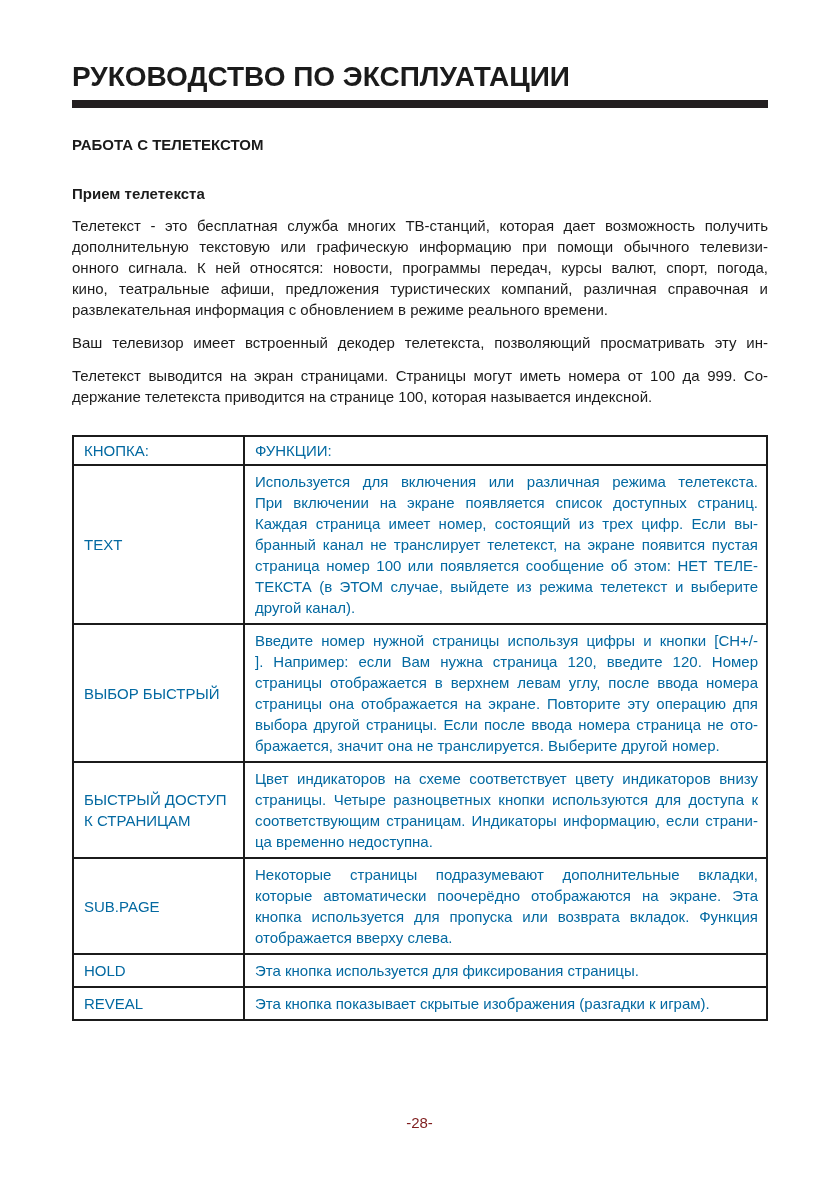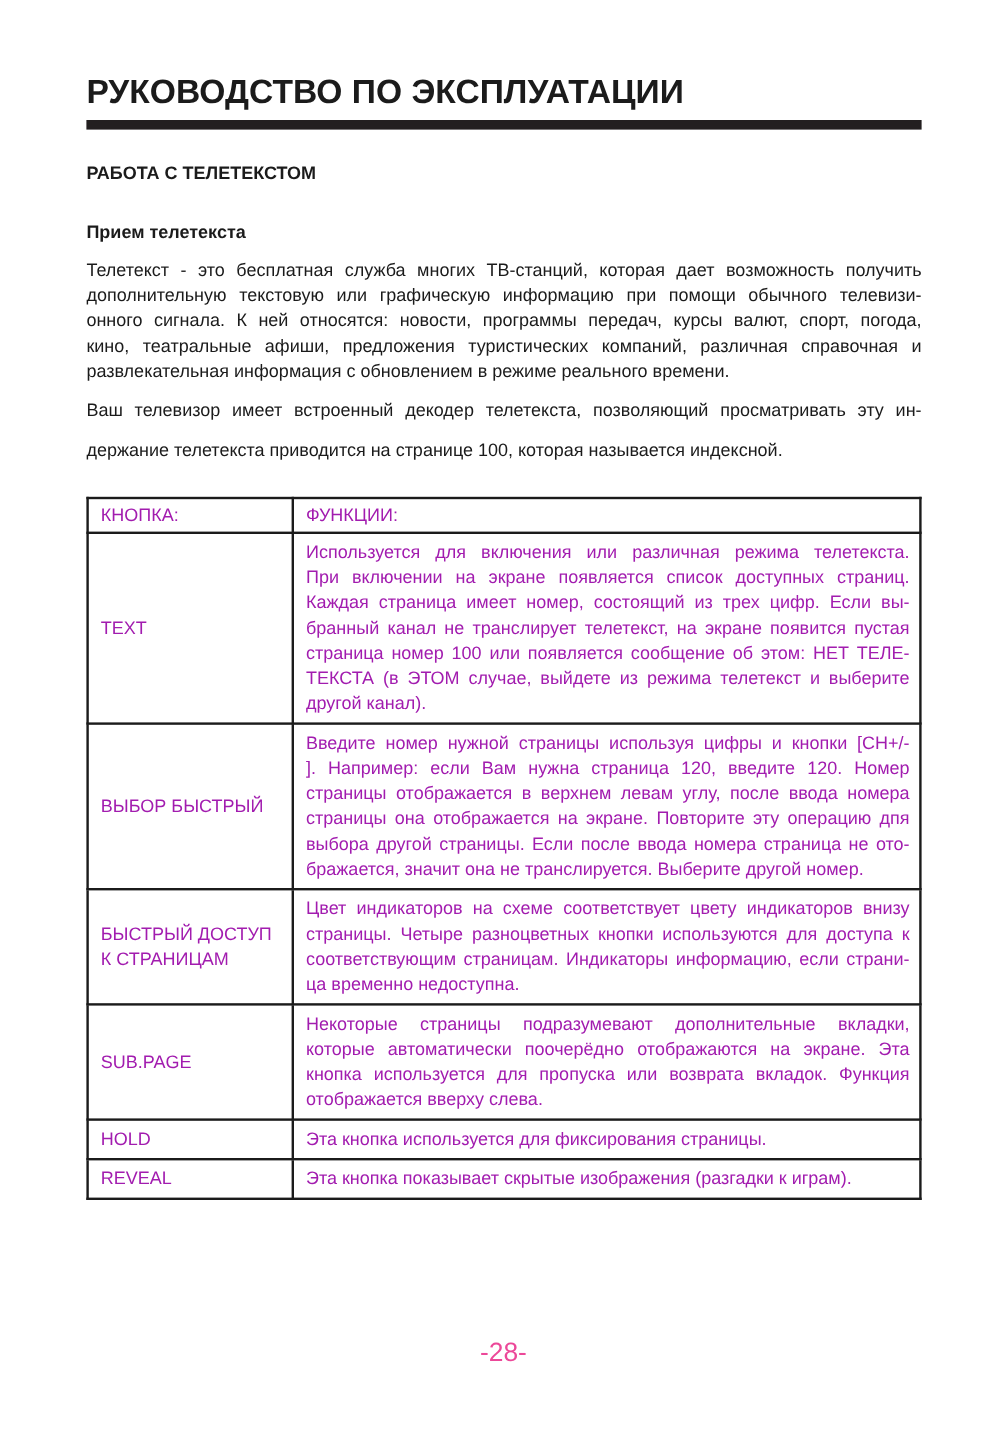--- a/index.html
+++ b/index.html
@@ -62,21 +62,21 @@
   .tline-last {
     text-align-last: left;
   }
   table.tt-table {
     margin-top: 28px;
     width: 696px;
     border-collapse: collapse;
     table-layout: fixed;
     font-size: 15px;
     line-height: 21px;
-    color: #a21caf;
+    color: #0369a1;
   }
   table.tt-table th, table.tt-table td {
     border: 2px solid #1b1b1b;
     vertical-align: middle;
     box-sizing: border-box;
   }
   table.tt-table col.c-button { width: 171px; }
   table.tt-table th {
     font-weight: normal;
     text-align: left;
@@ -89,22 +89,22 @@
   }
   td.cell-function {
     padding: 5px 8px 5px 10px;
   }
   .page-number {
     position: absolute;
     left: 0;
     width: 839px;
     top: 1114px;
     text-align: center;
-    font-size: 22px;
-    color: #ec4899;
+    font-size: 15px;
+    color: #7f1d1d;
   }
 </style>
 </head>
 <body>
 
 <div class="page">
   <div class="content">
 
     <div class="doc-title">РУКОВОДСТВО ПО ЭКСПЛУАТАЦИИ</div>
     <div class="title-rule"></div>
@@ -116,20 +116,21 @@
         <div class="tline">Телетекст - это бесплатная служба многих ТВ-станций, которая дает возможность получить</div>
         <div class="tline">дополнительную текстовую или графическую информацию при помощи обычного телевизи-</div>
         <div class="tline">онного сигнала. К ней относятся: новости, программы передач, курсы валют, спорт, погода,</div>
         <div class="tline">кино, театральные афиши, предложения туристических компаний, различная справочная и</div>
         <div class="tline tline-last">развлекательная информация с обновлением в режиме реального времени.</div>
       </div>
     <div class="para">
         <div class="tline">Ваш телевизор имеет встроенный декодер телетекста, позволяющий просматривать эту ин-</div>
       </div>
     <div class="para">
+        <div class="tline">Телетекст выводится на экран страницами. Страницы могут иметь номера от 100 да 999. Со-</div>
         <div class="tline tline-last">держание телетекста приводится на странице 100, которая называется индексной.</div>
       </div>
 
     <table class="tt-table">
       <colgroup>
         <col class="c-button">
         <col class="c-function">
       </colgroup>
       <thead>
         <tr>

